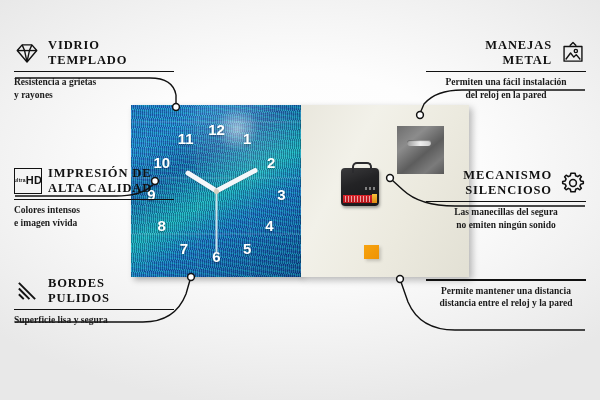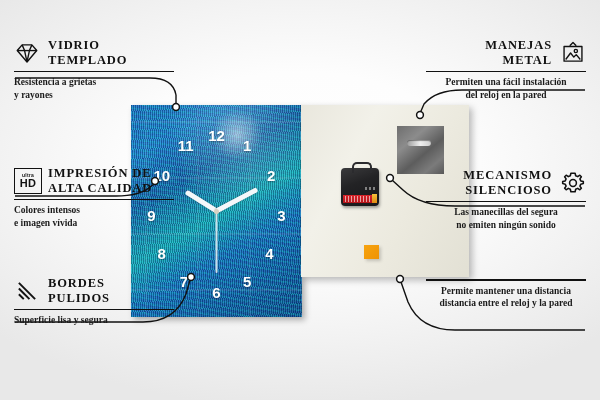--- a/index.html
+++ b/index.html
@@ -13,21 +13,21 @@
       radial-gradient(ellipse 70% 60% at 50% 42%, #ffffff 0%, #fdfdfd 40%, #f2f2f2 72%, #e8e8e8 100%);
     position: relative;
     color: #111;
   }
   .stage { position: absolute; inset: 0; }
 
   
   .product { position: absolute; left: 131px; top: 105px; width: 338px; height: 172px; }
 
   .clock-panel {
-    position: absolute; left: 0; top: 0; width: 171px; height: 212px;
+    position: absolute; left: 0; top: 0; width: 171px; height: 172px;
     overflow: hidden;
     box-shadow: 3px 3px 6px rgba(0,0,0,0.30);
     background: #1257a8;
   }
   .clock-art {
     position: absolute; inset: 0;
     background:
       repeating-linear-gradient(84deg, rgba(0,0,0,0.30) 0 1px, rgba(255,255,255,0.10) 1px 2px),
       repeating-linear-gradient(10deg, rgba(0,230,220,0.22) 0 2px, rgba(0,0,0,0.0) 2px 5px),
       linear-gradient(150deg, #1b69c4 0%, #1f77d0 18%, #1558a8 34%, #19a6b8 52%, #1462bb 66%, #0e4e9e 84%, #0b3f86 100%);
@@ -155,21 +155,21 @@
     line-height: 1.33;
     color: #1a1a1a;
     font-weight: bold;
   }
   .callout.left .desc { text-align: left; }
   .callout.right .desc { text-align: center; }
   .ico { width: 26px; height: 26px; flex: 0 0 26px; display: block; }
   .ico svg { width: 26px; height: 26px; display: block; }
   .hd-box {
     width: 26px; height: 24px; border: 1.6px solid #111;
-    display: flex; flex-direction: column; align-items: center; justify-content: center;
+    display: flex; flex-direction: row; align-items: center; justify-content: center;
     font-family: "Liberation Sans", sans-serif; line-height: 1;
   }
   .hd-box .hd-small { font-size: 5px; font-weight: bold; letter-spacing: .2px; }
   .hd-box .hd-big { font-size: 11px; font-weight: bold; letter-spacing: .3px; }
 
   .leaders { position: absolute; inset: 0; pointer-events: none; }
 </style>
 </head>
 <body>
 

